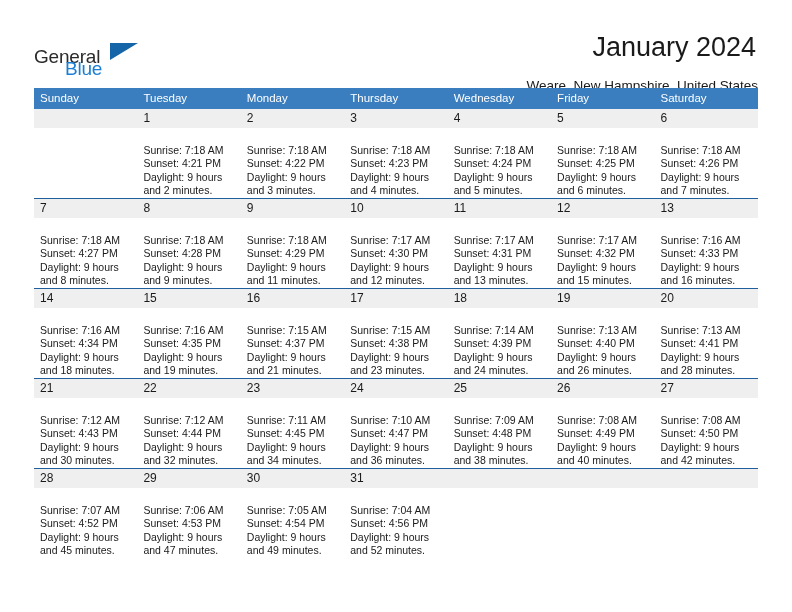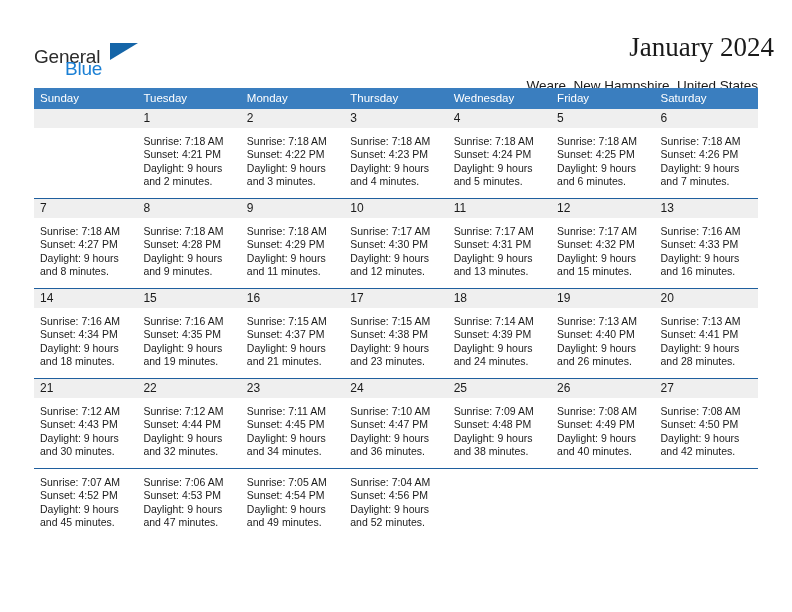--- a/index.html
+++ b/index.html
@@ -58,27 +58,26 @@
     position: absolute;
     left: 31px;
     top: 20px;
     font-size: 19px;
     letter-spacing: -0.2px;
     color: #1a7fd4;
     font-family: "Liberation Sans", sans-serif;
   }
   .title {
     position: absolute;
-    right: 18px;
+    right: 36px;
     top: 32px;
     font-size: 27px;
     color: #1a1a1a;
     text-align: right;
     white-space: nowrap;
-    font-family: Liberation Serif, serif;
   }
   .subtitle {
     position: absolute;
     right: 34px;
     top: 78px;
     font-size: 13.5px;
     color: #1a1a1a;
     text-align: left;
     white-space: nowrap;
   }
@@ -131,21 +130,21 @@
     box-sizing: border-box;
     padding-left: 6px;
     font-size: 12px;
     line-height: 19px;
     color: #1a1a1a;
   }
   .daycell {
     flex: 1 1 0;
     box-sizing: border-box;
     padding-left: 6px;
-    padding-top: 7px;
+    padding-top: 16px;
     font-size: 10.5px;
     line-height: 13.4px;
     color: #1a1a1a;
   }
   .daycell .line {
     white-space: nowrap;
   }
 </style>
 </head>
 <body>
@@ -384,20 +383,29 @@
             </div>
             <div class="daycell">
               <div class="line">Sunrise: 7:08 AM</div>
               <div class="line">Sunset: 4:50 PM</div>
               <div class="line">Daylight: 9 hours</div>
               <div class="line">and 42 minutes.</div>
             </div>
           </div>
         </div>
         <div class="week">
+          <div class="week-numbers">
+            <div class="daynum">28</div>
+            <div class="daynum">29</div>
+            <div class="daynum">30</div>
+            <div class="daynum">31</div>
+            <div class="daynum"></div>
+            <div class="daynum"></div>
+            <div class="daynum"></div>
+          </div>
           <div class="week-details">
             <div class="daycell">
               <div class="line">Sunrise: 7:07 AM</div>
               <div class="line">Sunset: 4:52 PM</div>
               <div class="line">Daylight: 9 hours</div>
               <div class="line">and 45 minutes.</div>
             </div>
             <div class="daycell">
               <div class="line">Sunrise: 7:06 AM</div>
               <div class="line">Sunset: 4:53 PM</div>

